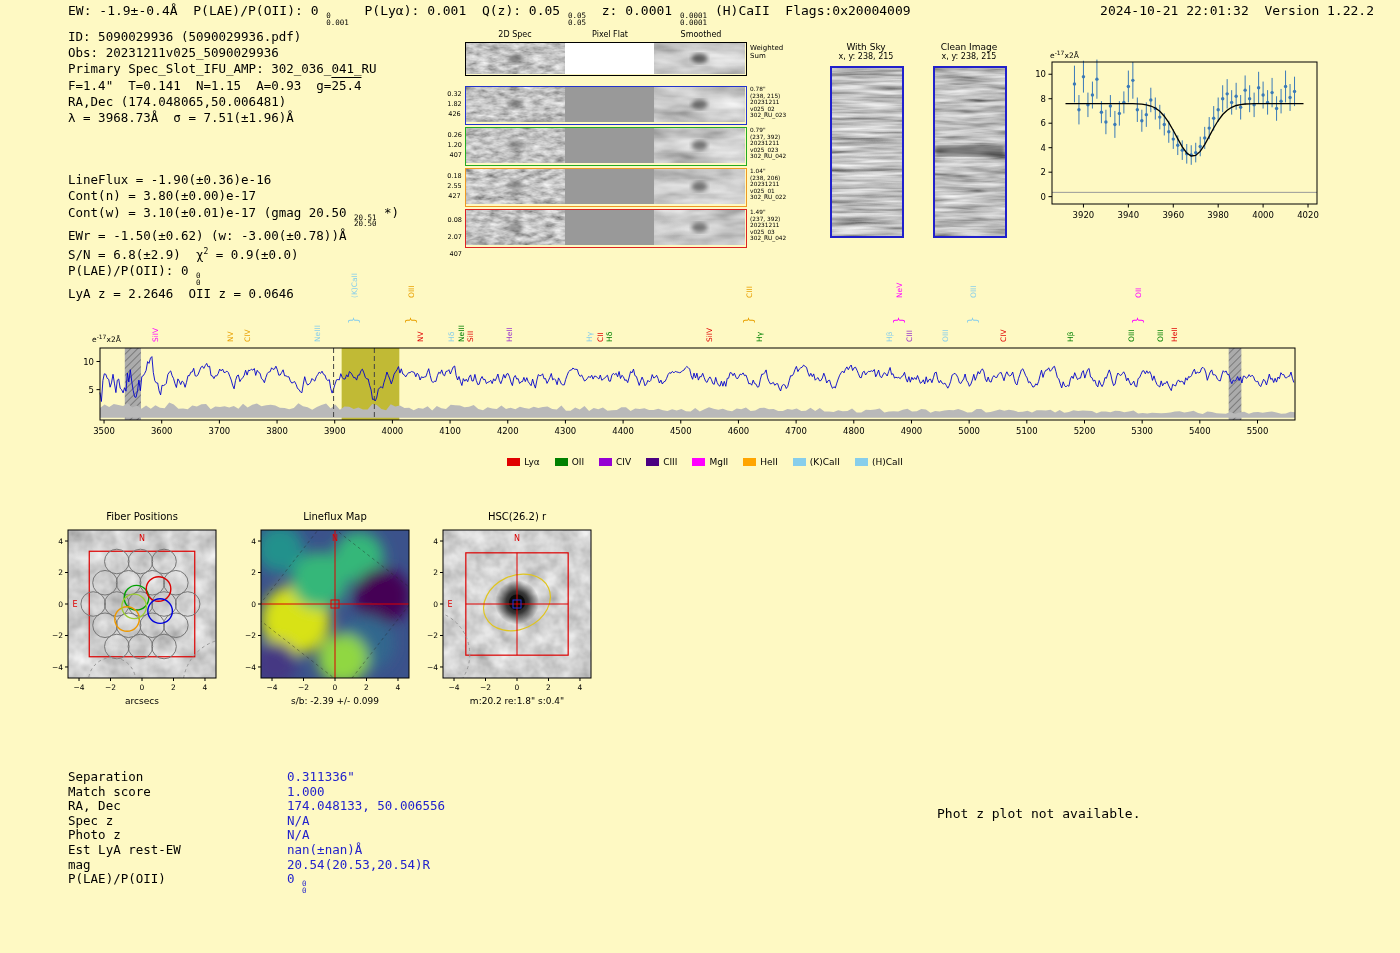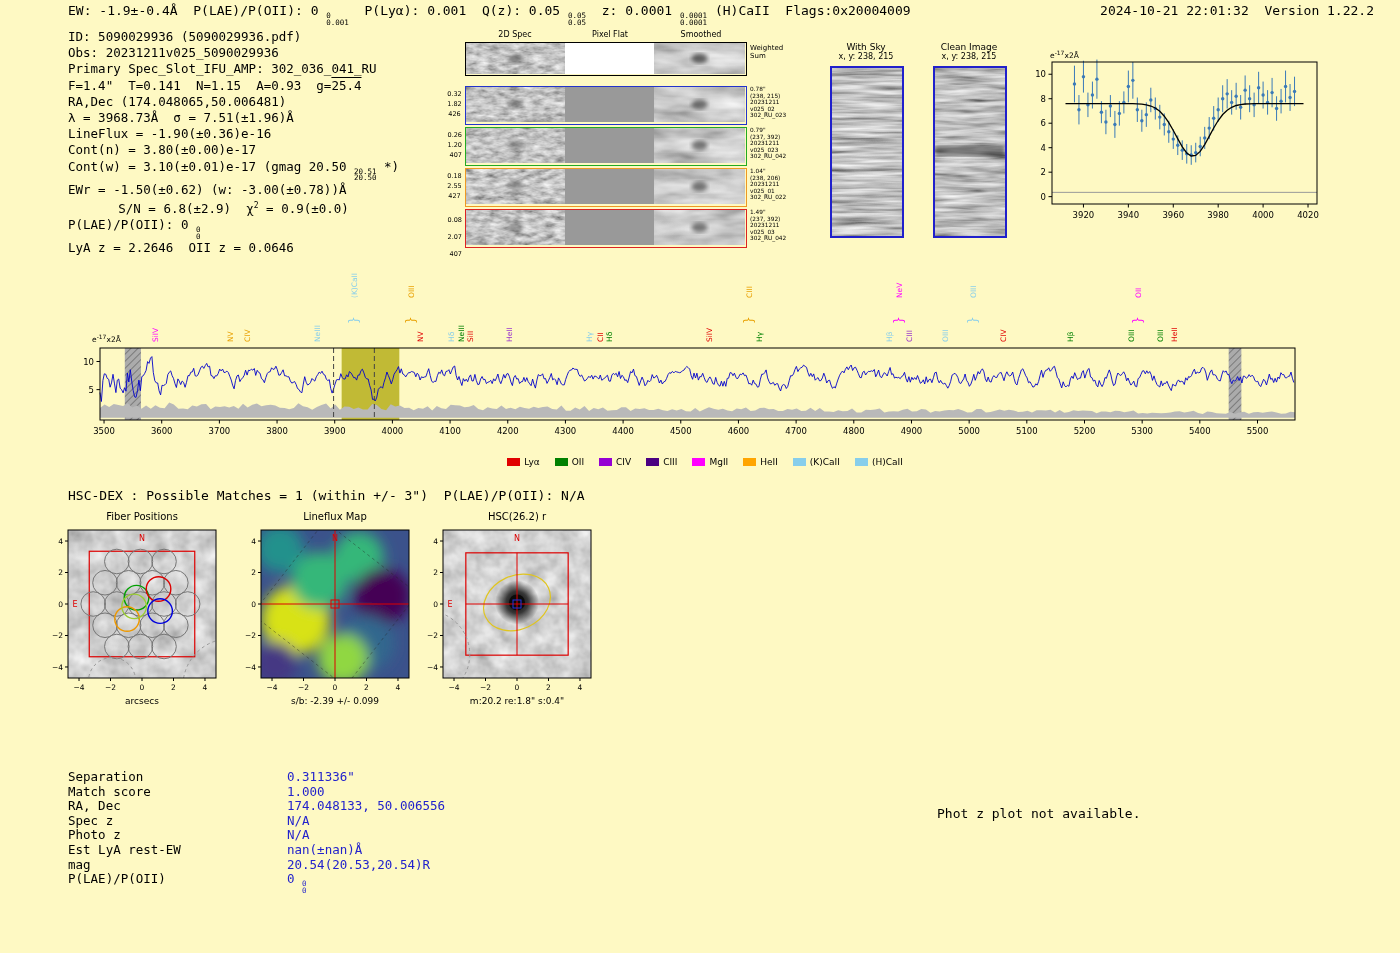--- a/index.html
+++ b/index.html
@@ -31,25 +31,25 @@
   <div id="header-left" class="abs mono hdr" style="left:68px;top:3px;"><div class="mono hdr" style="white-space: pre;"><span>EW: -1.9±-0.4Å  P(LAE)/P(OII): 0 </span><span class="ss"><span>0</span><span>0.001</span></span><span>  P(Lyα): 0.001  Q(z): 0.05 </span><span class="ss"><span>0.05</span><span>0.05</span></span><span>  z: 0.0001 </span><span class="ss"><span>0.0001</span><span>0.0001</span></span><span> (H)CaII  Flags:0x20004009</span></div></div>
   <div class="abs mono hdr" style="right:26px;top:3px;">2024-10-21 22:01:32  Version 1.22.2</div>
 
   <div id="info-block" class="abs" style="left:68px;top:29px;">
       <div class="mono" style="white-space: pre;"><span>ID: 5090029936 (5090029936.pdf)</span></div>
       <div class="mono" style="white-space: pre;"><span>Obs: 20231211v025_5090029936</span></div>
       <div class="mono" style="white-space: pre;"><span>Primary Spec_Slot_IFU_AMP: 302_036_041_RU</span></div>
       <div class="mono" style="white-space: pre;"><span>F=1.4"  T=0.141  N=1.15  A=0.93  g=</span><span class="ov">25.4</span></div>
       <div class="mono" style="white-space: pre;"><span>RA,Dec (174.048065,50.006481)</span></div>
       <div class="mono" style="white-space: pre;"><span>λ = 3968.73Å  σ = 7.51(±1.96)Å</span></div>
-      <div class="mono" style="white-space: pre;"><span>LineFlux = -1.90(±0.36)e-16</span></div>
+      <div class="mono" style="white-space: pre; margin-top: 46px;"><span>LineFlux = -1.90(±0.36)e-16</span></div>
       <div class="mono" style="white-space: pre;"><span>Cont(n) = 3.80(±0.00)e-17</span></div>
       <div class="mono" style="white-space: pre;"><span>Cont(w) = 3.10(±0.01)e-17 (gmag 20.50 </span><span class="ss"><span>20.51</span><span>20.50</span></span><span> *)</span></div>
       <div class="mono" style="white-space: pre;"><span>EWr = -1.50(±0.62) (w: -3.00(±0.78))Å</span></div>
-      <div class="mono" style="white-space: pre; text-align: center;"><span>S/N = 6.8(±2.9)  χ</span><sup>2</sup><span> = 0.9(±0.0)</span></div>
+      <div class="mono" style="white-space: pre;"><span>S/N = 6.8(±2.9)  χ</span><sup>2</sup><span> = 0.9(±0.0)</span></div>
       <div class="mono" style="white-space: pre;"><span>P(LAE)/P(OII): 0 </span><span class="ss"><span>0</span><span>0</span></span></div>
       <div class="mono" style="white-space: pre;"><span>LyA z = 2.2646  OII z = 0.0646</span></div>
     </div>
 
   <div id="spec2d" class="abs" style="left:447px;top:30px;width:400px;height:230px;">
     <div class="abs col-hdr" style="left:18px;top:0;width:100px;">2D Spec</div>
     <div class="abs col-hdr" style="left:118px;top:0;width:90px;">Pixel Flat</div>
     <div class="abs col-hdr" style="left:208px;top:0;width:92px;">Smoothed</div>
     <div id="spec2d-rows" class="abs" style="left:0;top:0;width:400px;height:230px;">
         <div class="abs" style="left:18px;top:12px;width:282px;height:34px;border:1.5px solid #000;box-sizing:border-box">
@@ -581,21 +581,20 @@
       <span><span class="sw" style="background: rgb(224, 0, 0);"></span><span>Lyα</span></span>
       <span><span class="sw" style="background: rgb(0, 128, 0);"></span><span>OII</span></span>
       <span><span class="sw" style="background: rgb(148, 0, 211);"></span><span>CIV</span></span>
       <span><span class="sw" style="background: rgb(75, 0, 130);"></span><span>CIII</span></span>
       <span><span class="sw" style="background: rgb(255, 0, 255);"></span><span>MgII</span></span>
       <span><span class="sw" style="background: rgb(255, 165, 0);"></span><span>HeII</span></span>
       <span><span class="sw" style="background: rgb(135, 206, 235);"></span><span>(K)CaII</span></span>
       <span><span class="sw" style="background: rgb(135, 206, 235);"></span><span>(H)CaII</span></span>
     </div>
 
-  <div class="abs mono hdr" style="left:68px;top:488px;">HSC-DEX : Possible Matches = 1 (within +/- 3")  P(LAE)/P(OII): N/A</div>
 
   <div id="panel-fiber" class="abs" style="left:30px;top:506px;"><svg width="195" height="210">
         <defs>
     <clipPath id="cp_fiber">
             <rect x="38" y="24" width="148" height="148"></rect>
           </clipPath>
         </defs>
         <text x="112" y="14" font-size="10" text-anchor="middle">Fiber Positions</text>
         <g clip-path="url(#cp_fiber)">
           <rect x="38" y="24" width="148" height="148" fill="#bdbdbd"></rect>

